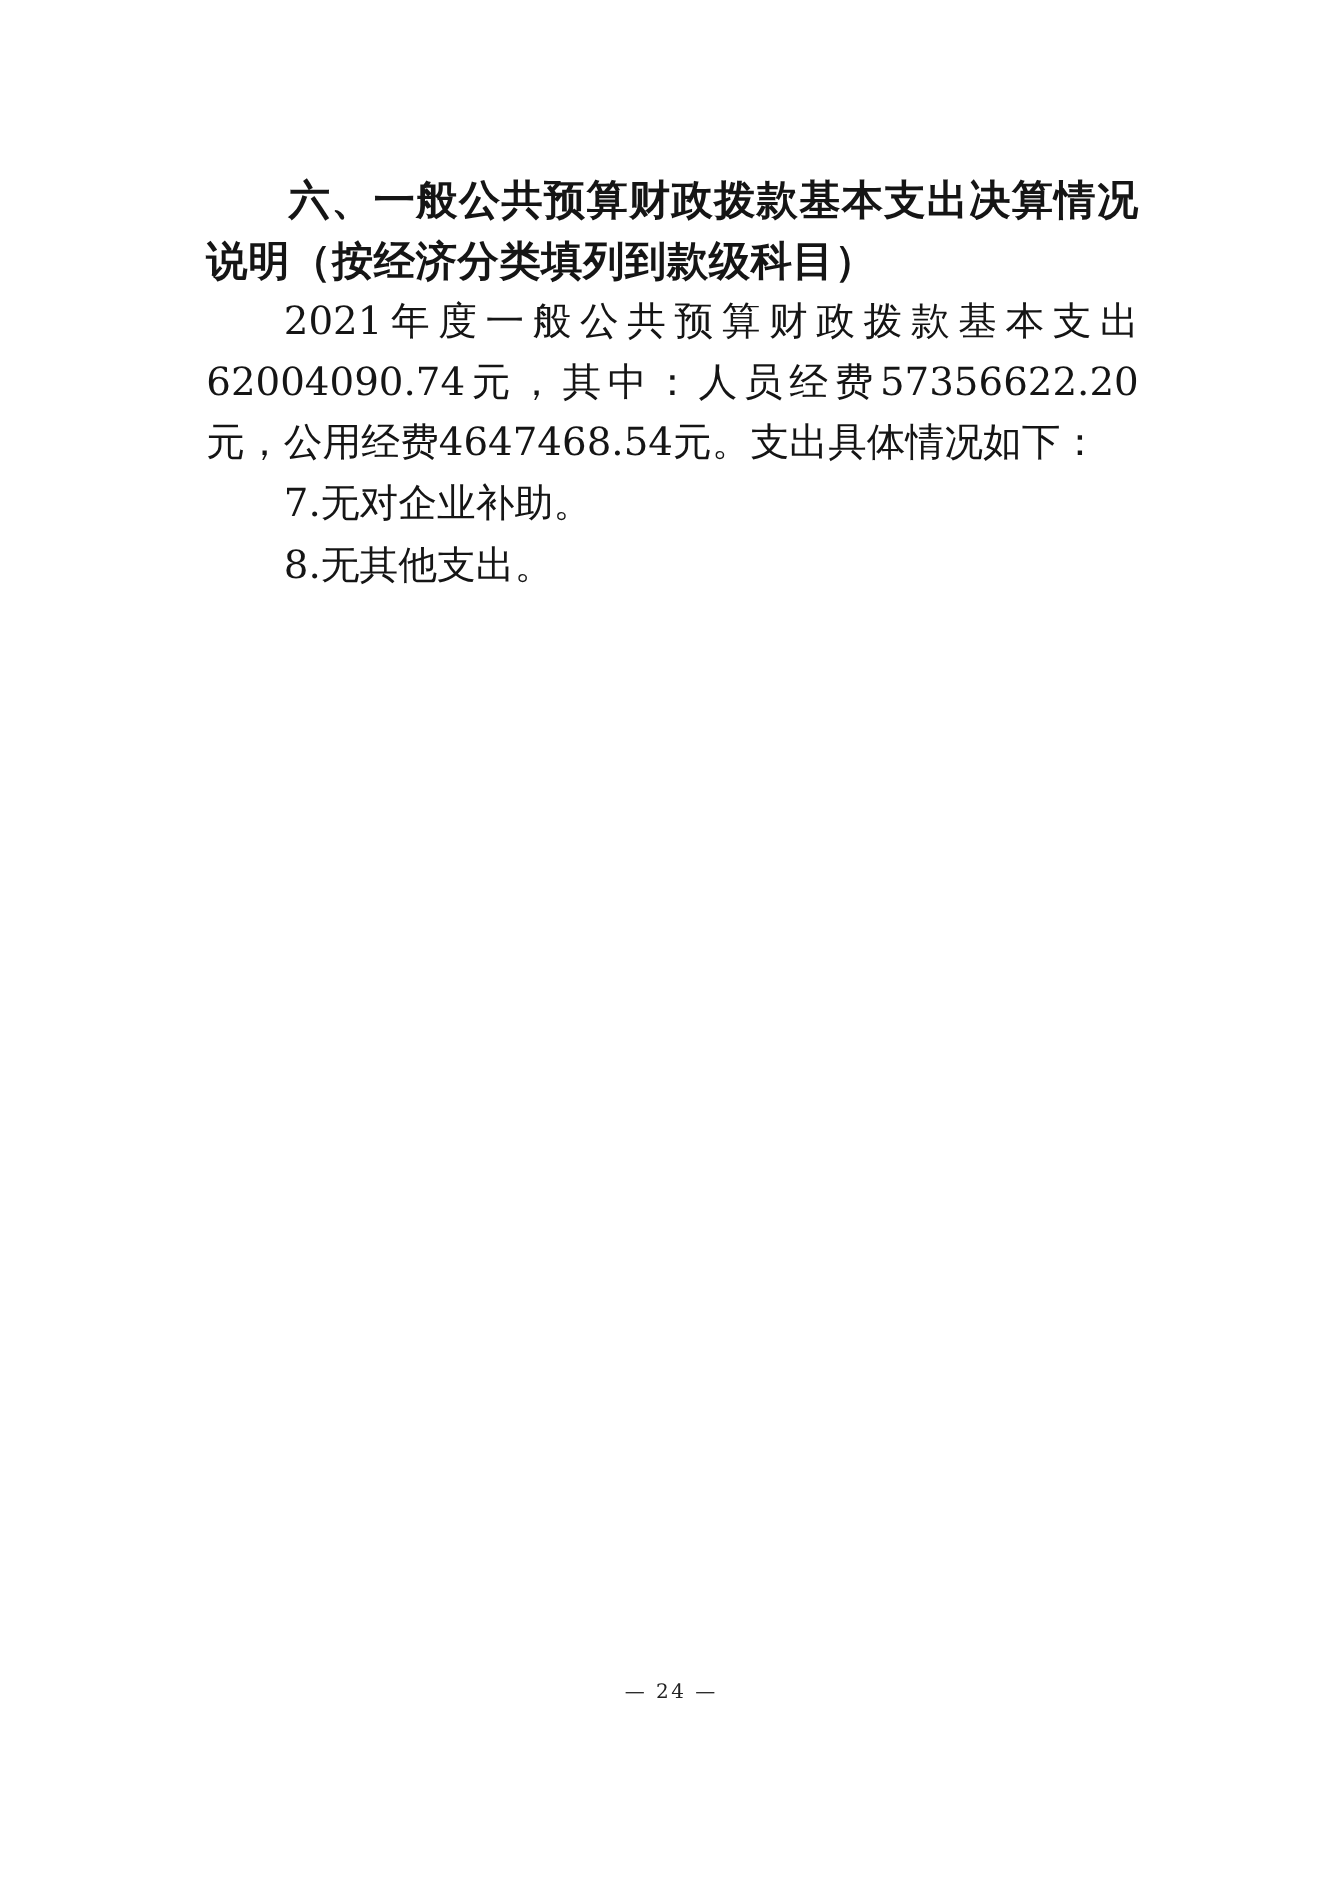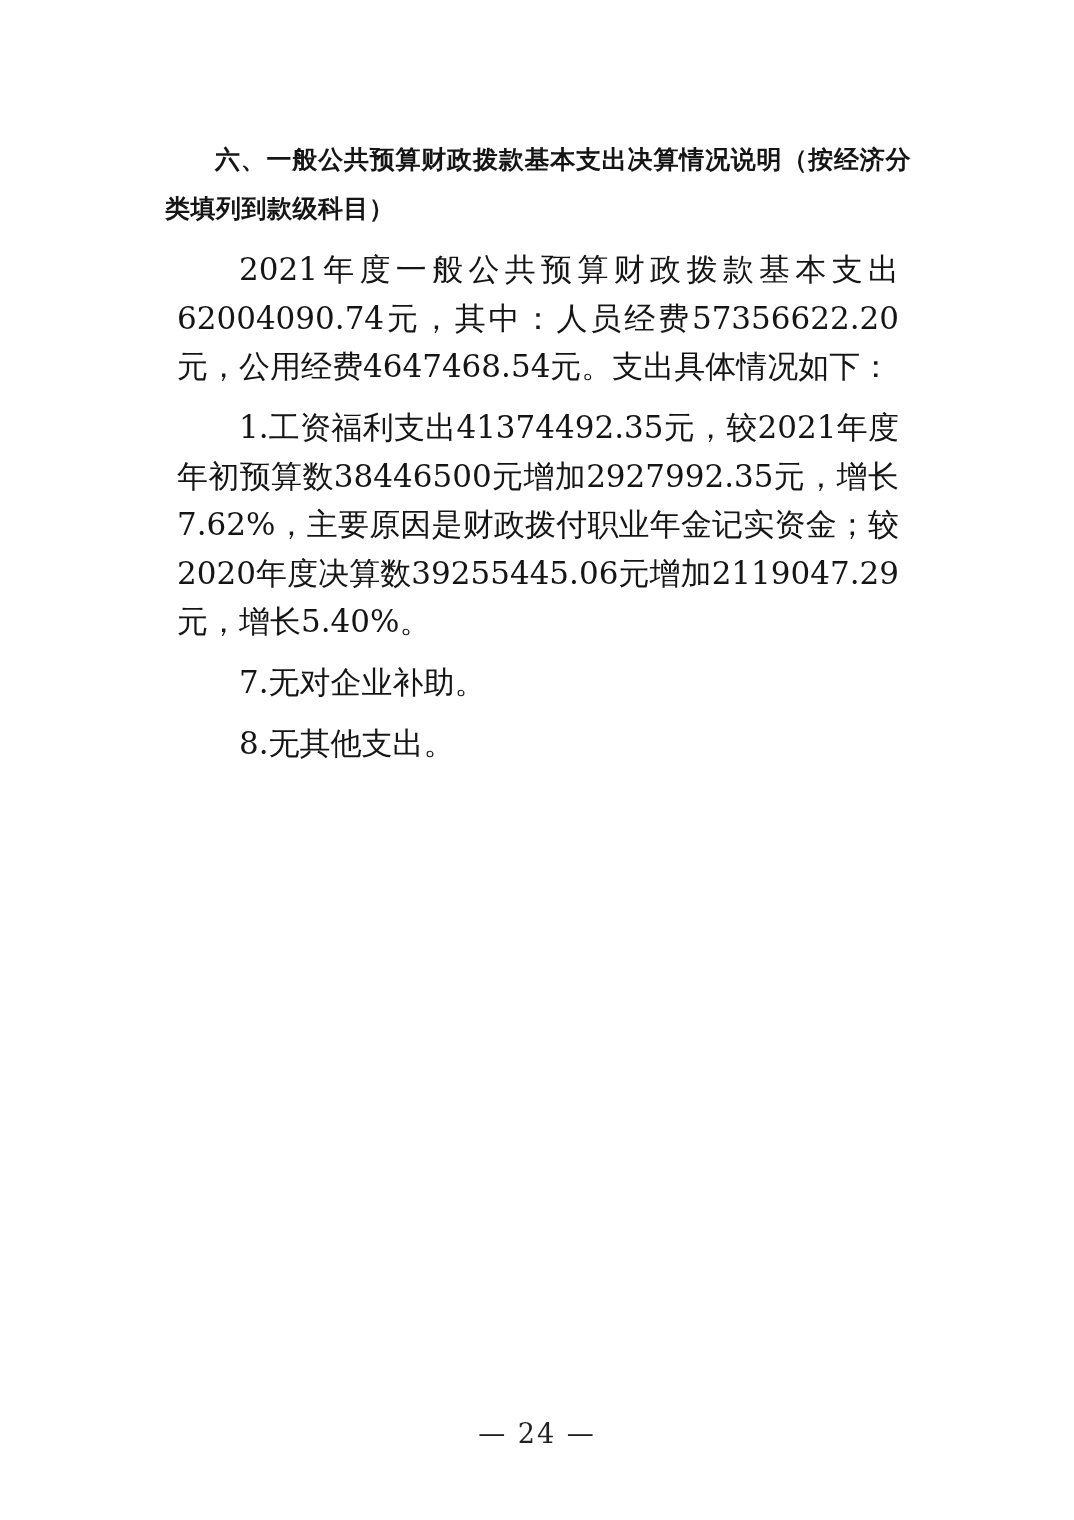--- a/index.html
+++ b/index.html
@@ -23,45 +23,44 @@
     width: 746px;
     font-size: 31px;
     line-height: 48.6px;
     text-align: justify;
     text-justify: inter-character;
   }
   .doc-heading {
     font-weight: bold;
     text-indent: 2em;
     margin: 0;
-    font-size: 25px;
+    font-size: 33px;
     line-height: 48.6px;
     letter-spacing: 0.5px;
   }
   .content p {
-    margin: 12px;
+    margin: 0;
     text-indent: 2em;
   }
   .page-footer {
     position: absolute;
-    top: 1419px;
+    top: 1338px;
     left: 0;
     width: 100%;
     text-align: center;
-    font-size: 27px;
+    font-size: 16px;
     line-height: 30px;
     color: #222222;
     letter-spacing: 2px;
   }
 </style>
 </head>
 <body>
 
 <div class="page">
   <div class="content">
     <div class="doc-heading">六、一般公共预算财政拨款基本支出决算情况说明（按经济分类填列到款级科目）</div>
     <p>2021年度一般公共预算财政拨款基本支出62004090.74元，其中：人员经费57356622.20元，公用经费4647468.54元。支出具体情况如下：</p>
-    <p>1.工资福利支出41374492.35元，较2021年度年初预算数38446500元增加2927992.35元，增长7.62%，主要原因是财政拨付职业年金记实资金；较2020年度决算数39255445.06元增加2119047.29元，增长5.40%。</p>
     <p>7.无对企业补助。</p>
     <p>8.无其他支出。</p>
   </div>
   <div class="page-footer">— 24 —</div>
 </div>
 
 </body></html>

